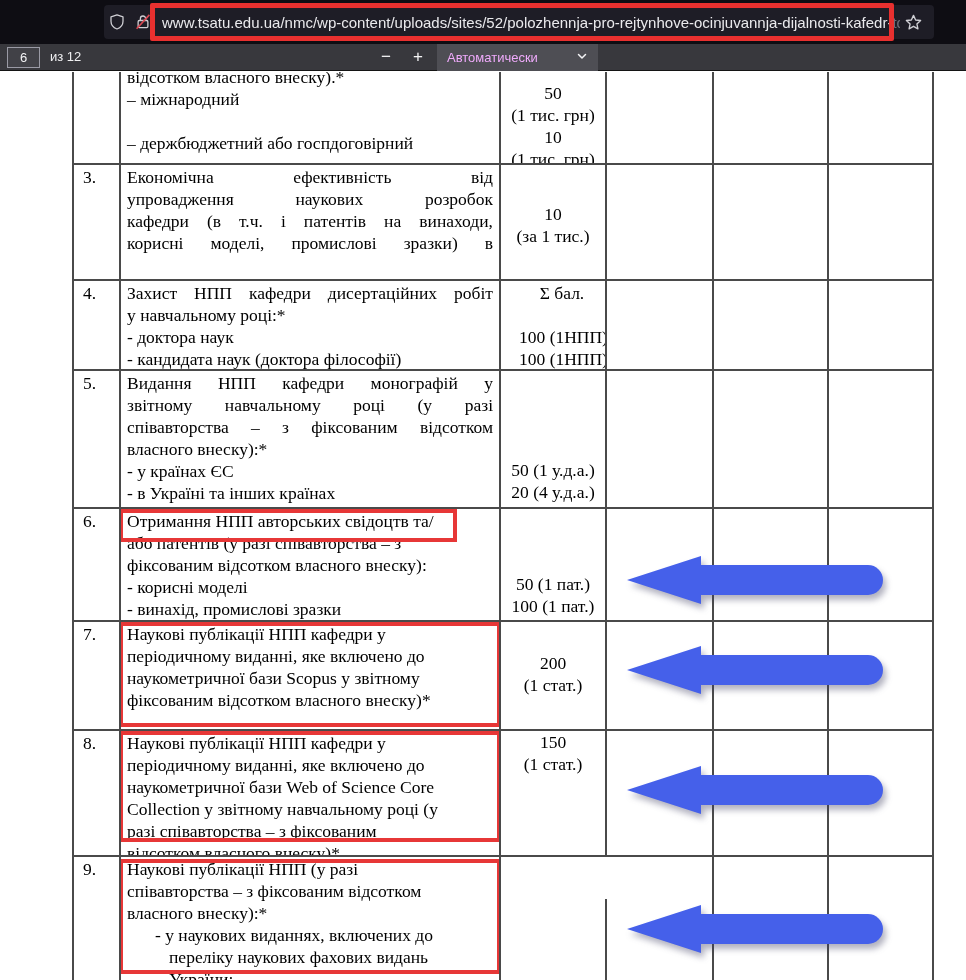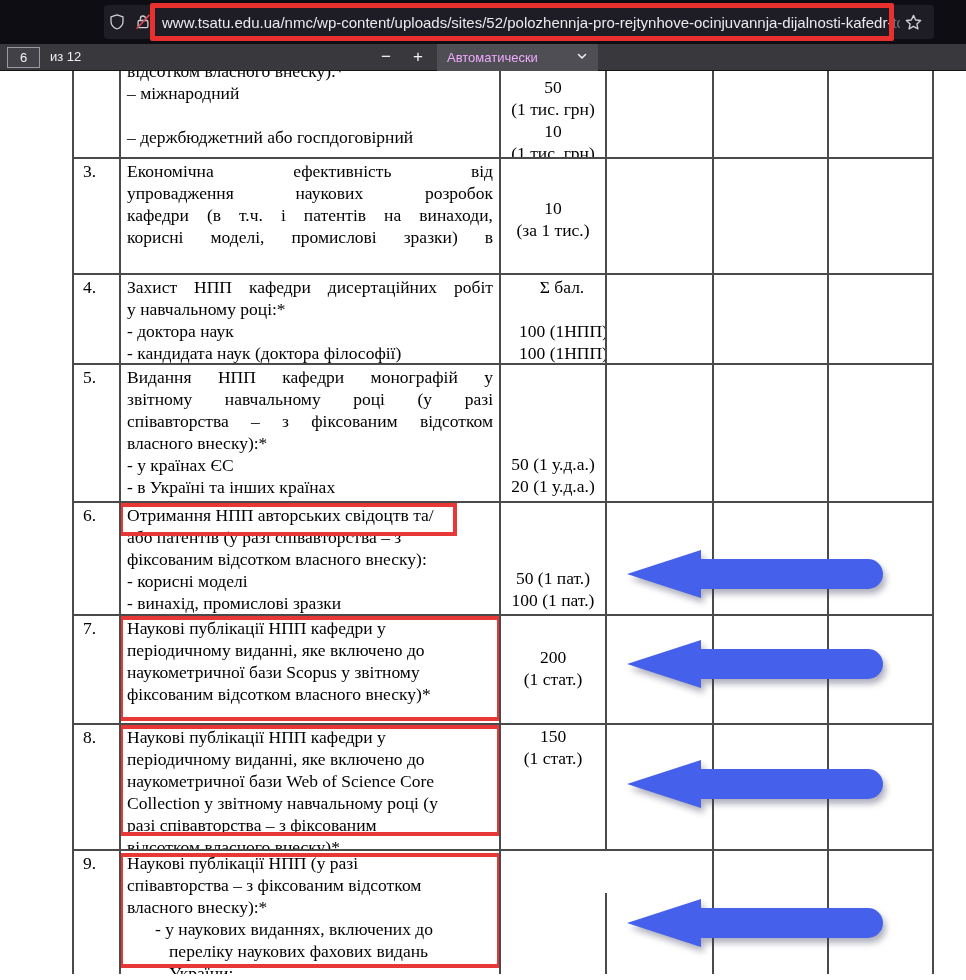--- a/index.html
+++ b/index.html
@@ -18,21 +18,21 @@
   
   .pdftoolbar { position:absolute; left:0; top:44px; width:966px; height:27px; background:#38383d; border-bottom:1px solid #141414; z-index:2; }
   .pagebox { position:absolute; left:7px; top:3px; width:33px; height:21px; border:1px solid #9a9aa5; background:#414147; color:#f4f4f6; font-size:13px; text-align:center; line-height:19px; }
   .pagecount { position:absolute; left:50px; top:5px; color:#f0f0f2; font-size:13px; }
   .zbtn { position:absolute; top:0; width:28px; height:26px; color:#f4f4f6; font-size:17px; text-align:center; line-height:25px; cursor:default; }
   .zoom-out { left:372px; }
   .zoom-in  { left:404px; }
   .zoom-select { position:absolute; left:437px; top:0; width:161px; height:27px; background:#4e4e54; color:#f0abfc; font-size:13px; display:flex; align-items:center; justify-content:space-between; padding:0 10px; }
 
   
-  .page { position:absolute; left:0; top:65px; width:966px; height:909px; background:#ffffff; z-index:1; }
+  .page { position:absolute; left:0; top:71px; width:966px; height:909px; background:#ffffff; z-index:1; }
   .doc-table { position:absolute; left:72px; top:1px; width:862px; border-left:2px solid #4a4a4a; border-right:2px solid #4a4a4a; font-family:"Liberation Serif", serif; color:#000; }
   .t-row { display:flex; border-bottom:2px solid #4a4a4a; overflow:hidden; }
   .t-row:last-child { border-bottom:none; }
   .c { border-right:2px solid #4a4a4a; overflow:hidden; }
   .c:last-child { border-right:none; }
   .c-num  { width:47px;  padding:1px 0 0 9px; font-size:17.5px; line-height:22px; }
   .c-text { width:380px; padding:1px 6px 0 6px; font-size:17.5px; line-height:22px; position:relative; }
   .c-val  { width:106px; padding-top:0; font-size:17.5px; line-height:22px; text-align:center; }
   .c-e1 { width:107px; } .c-e2 { width:115px; } .c-e3 { flex:1; }
   .jl { text-align:justify; text-align-last:justify; }
@@ -148,21 +148,21 @@
         <div class="c c-text">
           <div class="tline jl">Видання НПП кафедри монографій у</div>
           <div class="tline jl">звітному навчальному році (у разі</div>
           <div class="tline jl">співавторства – з фіксованим відсотком</div>
           <div class="tline">власного внеску):*</div>
           <div class="tline">- у країнах ЄС</div>
           <div class="tline">- в Україні та інших країнах</div>
         </div>
         <div class="c c-val" style="padding-top: 88px;">
           <div class="vline">50 (1 у.д.а.)</div>
-          <div class="vline">20 (1 у.д.а.)</div>
+          <div class="vline">20 (4 у.д.а.)</div>
         </div>
         <div class="c c-e1"></div>
         <div class="c c-e2"></div>
         <div class="c c-e3"></div>
       </div>
       <div class="t-row" style="height: 113px;">
         <div class="c c-num">6.</div>
         <div class="c c-text">
           <div class="tline">Отримання НПП авторських свідоцтв та/</div>
           <div class="tline">або патентів (у разі співавторства – з</div>

